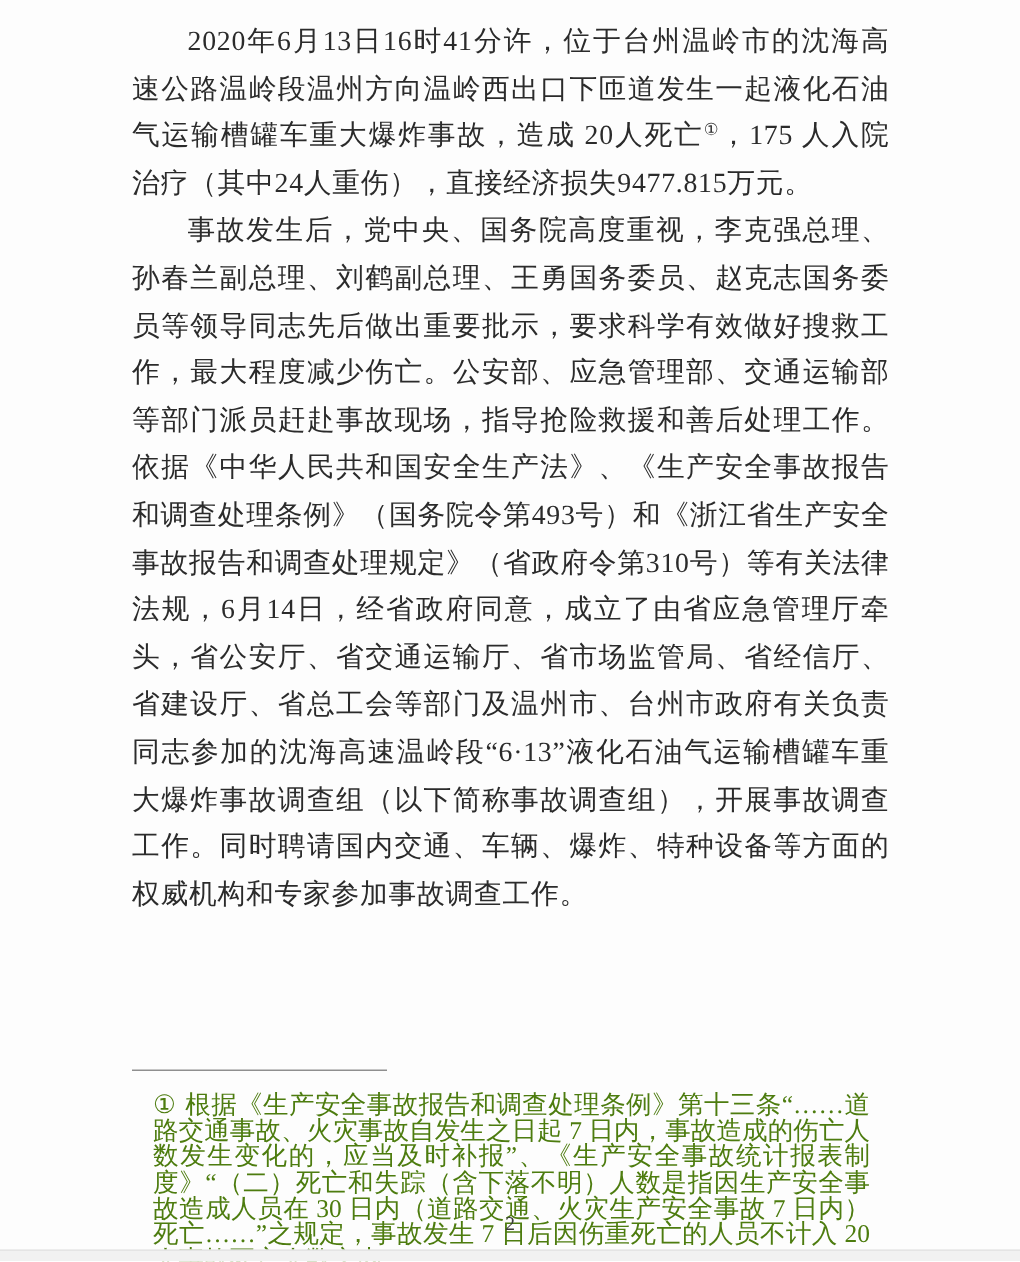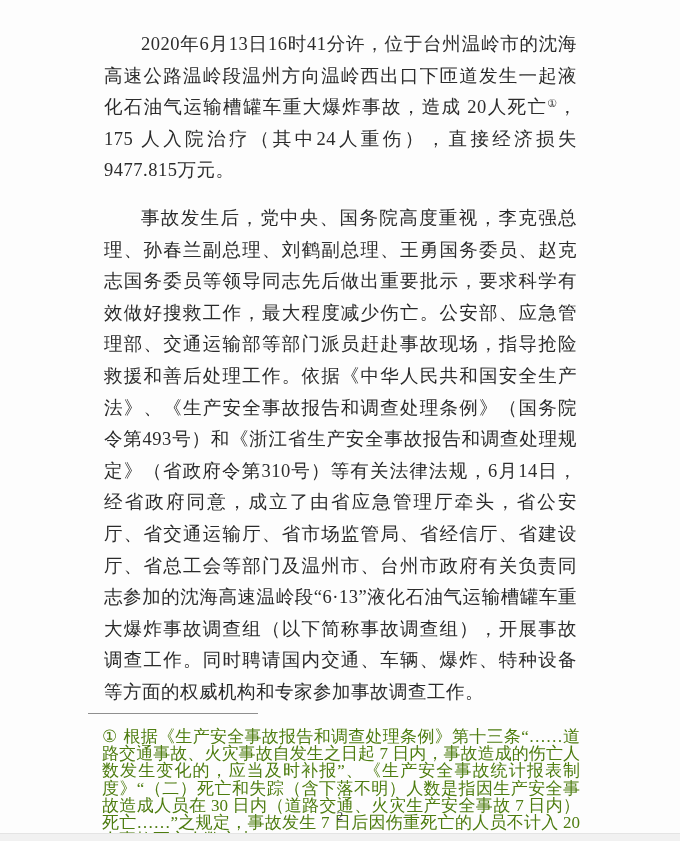--- a/index.html
+++ b/index.html
@@ -16,21 +16,21 @@
     font-family: "Liberation Serif", "DejaVu Serif", serif;
     color: #2b2b2b;
   }
   .body-text {
     position: absolute;
     left: 88px;
     top: 13px;
     width: 505px;
   }
   .para {
-    margin: 16px;
+    margin: 0;
     font-size: 18.5px;
     line-height: 31.6px;
     letter-spacing: 0.5px;
     text-align: justify;
     text-indent: 2em;
   }
   .fn-ref {
     font-size: 11px;
     letter-spacing: 0;
     vertical-align: 6px;

